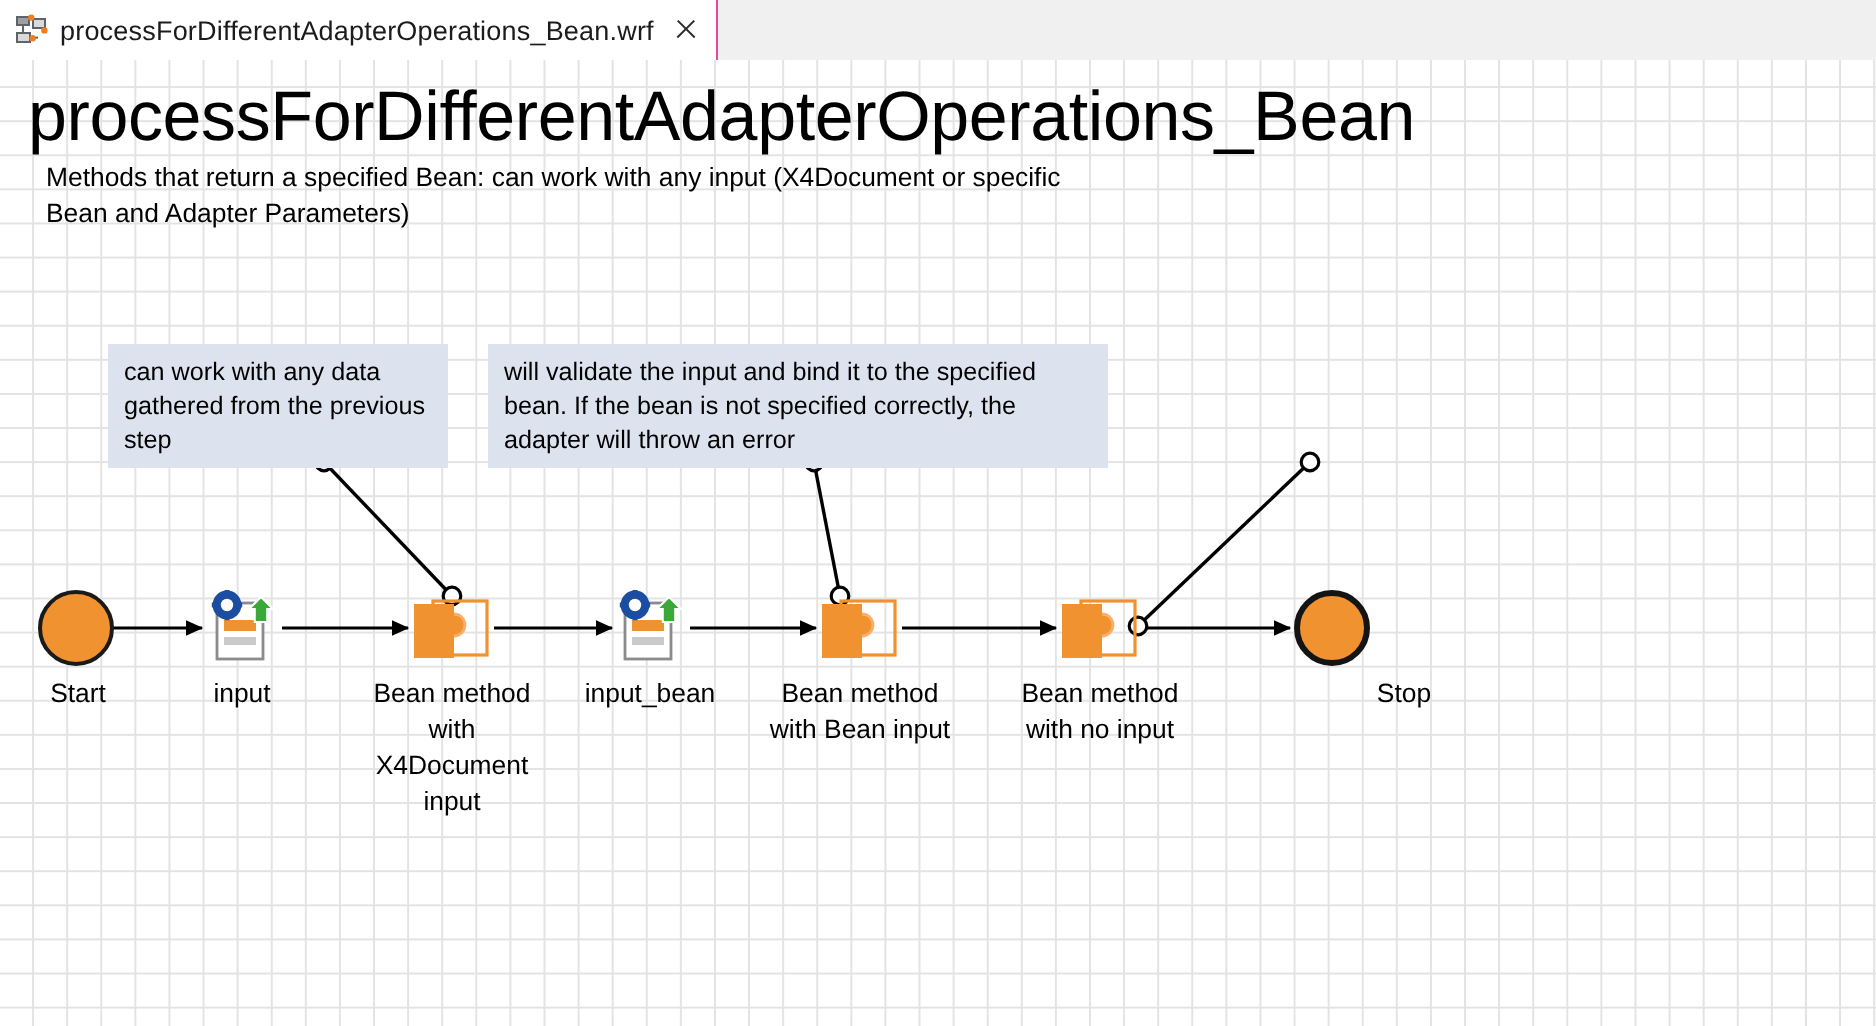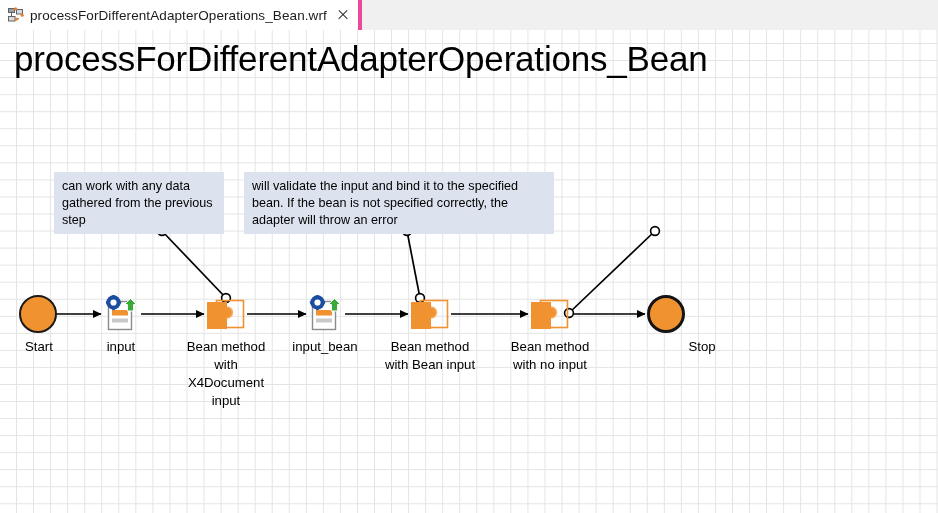--- a/index.html
+++ b/index.html
@@ -32,21 +32,21 @@
   }
   .tab {
     position: absolute;
     left: 0; top: 0;
     height: 30px;
     display: flex;
     align-items: center;
     padding: 0 8px 0 7px;
     box-sizing: border-box;
     background: #ffffff;
-    border-right: 4px solid #ec4899;
+    border-right: 1px solid #ec4899;
     cursor: default;
   }
   .tab-icon {
     width: 17px;
     height: 17px;
     margin-right: 6px;
     flex: 0 0 auto;
     display: block;
   }
   .tab-label {
@@ -188,20 +188,21 @@
         <circle cx="9.3" cy="12.1" r="1.6" fill="#ef7d22"></circle>
       </svg>
       <span class="tab-label">processForDifferentAdapterOperations_Bean.wrf</span>
       <span class="tab-close"></span>
     </div>
   </div>
 
   <div class="canvas">
 
     <div class="diagram-title">processForDifferentAdapterOperations_Bean</div>
+    <div class="diagram-subtitle">Methods that return a specified Bean: can work with any input (X4Document or specific Bean and Adapter Parameters)</div>
 
     <svg class="edges">
       <defs>
         <marker id="arrow" markerWidth="9" markerHeight="9" refX="8" refY="4.5" orient="auto" markerUnits="userSpaceOnUse">
           <path d="M0,0.6 L8.6,4.5 L0,8.4 z" fill="#000000"></path>
         </marker>
       </defs>
 
       <g stroke="#000000" stroke-width="1.6" fill="none" marker-end="url(#arrow)">
         <line x1="56" y1="284" x2="101" y2="284"></line>

